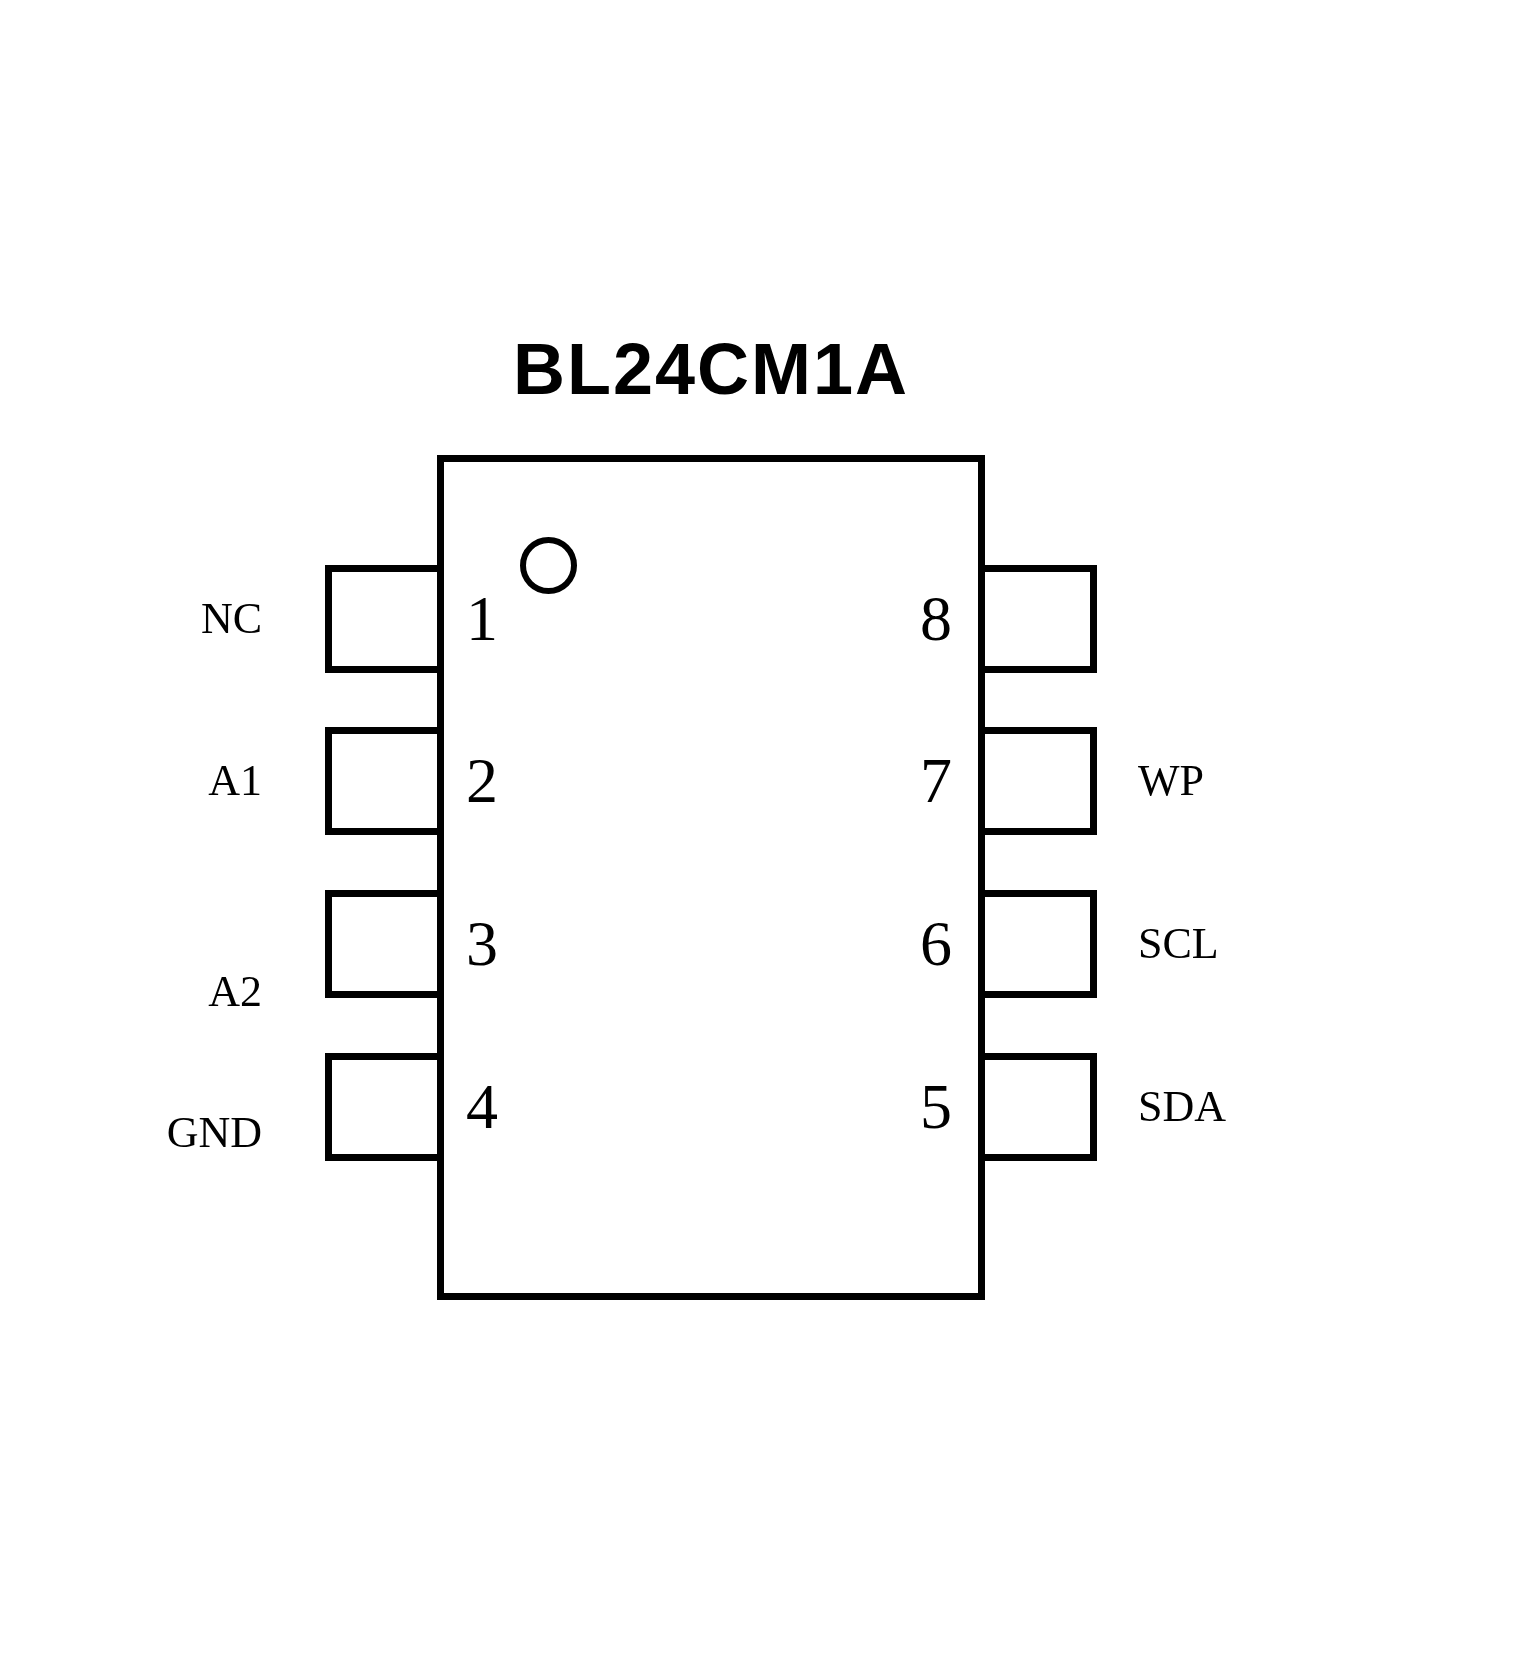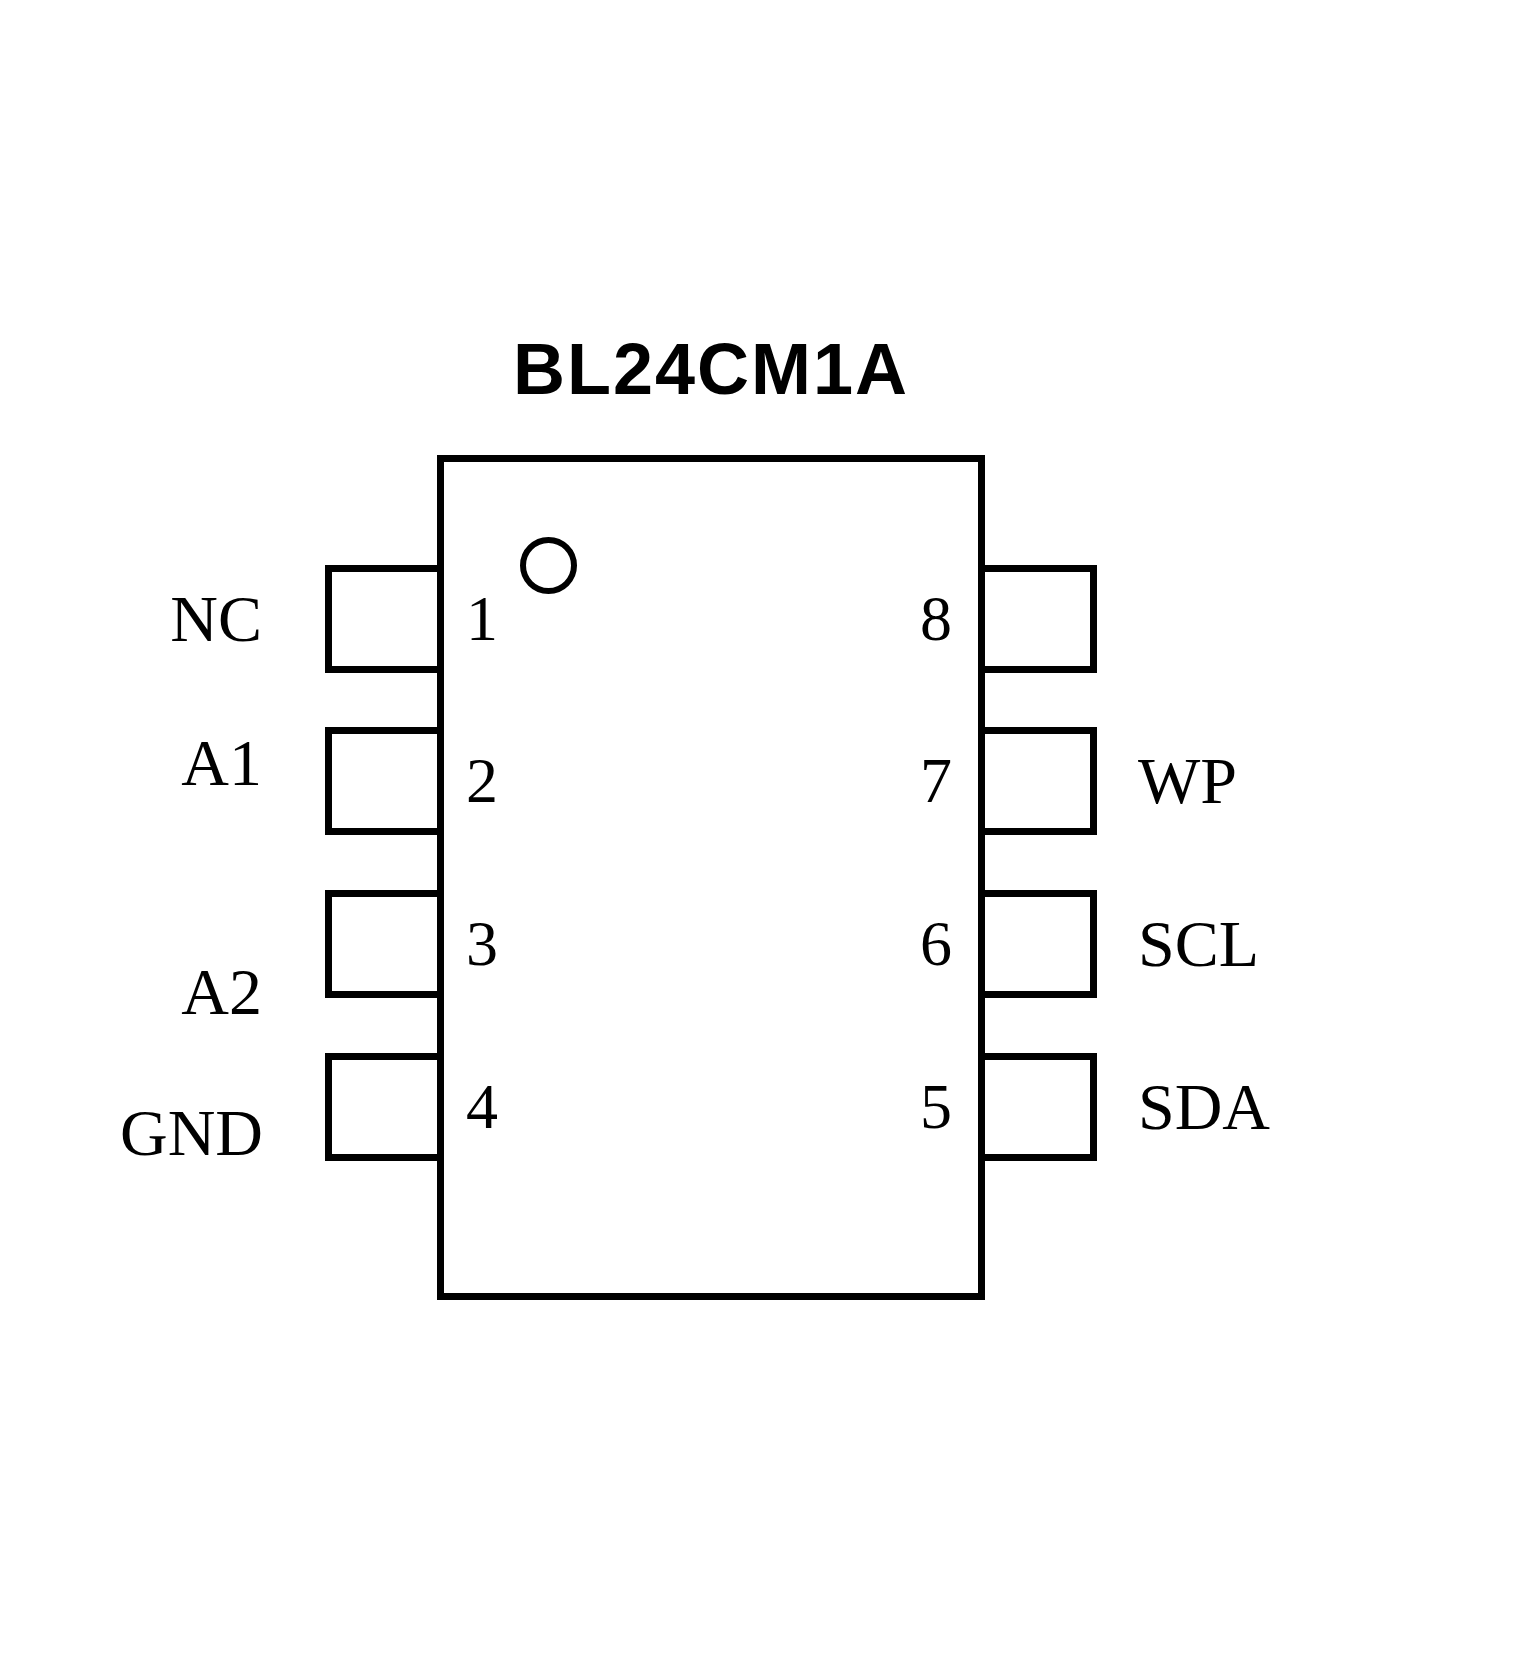--- a/index.html
+++ b/index.html
@@ -67,21 +67,21 @@
     position: absolute;
     font-size: 64px;
     line-height: 72px;
     white-space: nowrap;
   }
   .pin-number.left  { left: 466px; width: 52px; text-align: left; }
   .pin-number.right { left: 900px; width: 52px; text-align: right; }
 
   .pin-label {
     position: absolute;
-    font-size: 66px;
+    font-size: 44px;
     line-height: 72px;
     white-space: nowrap;
   }
   .pin-label.left  { left: 120px; width: 142px; text-align: right; }
   .pin-label.right { left: 1138px; width: 220px; text-align: left; }
 </style>
 </head>
 <body>
 
 <div class="diagram">
@@ -105,21 +105,21 @@
   <div class="pin-number left" style="top:745px">2</div>
   <div class="pin-number left" style="top:908px">3</div>
   <div class="pin-number left" style="top:1071px">4</div>
 
   <div class="pin-number right" style="top:583px">8</div>
   <div class="pin-number right" style="top:745px">7</div>
   <div class="pin-number right" style="top:908px">6</div>
   <div class="pin-number right" style="top:1071px">5</div>
 
   <div class="pin-label left" style="top:583px">NC</div>
-  <div class="pin-label left" style="top:727px">A1</div>
+  <div class="pin-label left" style="top:745px">A1</div>
   <div class="pin-label left" style="top:956px">A2</div>
   <div class="pin-label left" style="top:1097px">GND</div>
 
   <div class="pin-label right" style="top:745px">WP</div>
   <div class="pin-label right" style="top:1071px">SDA</div>
   <div class="pin-label right" style="top:908px">SCL</div>
 
 </div>
 
 </body></html>

